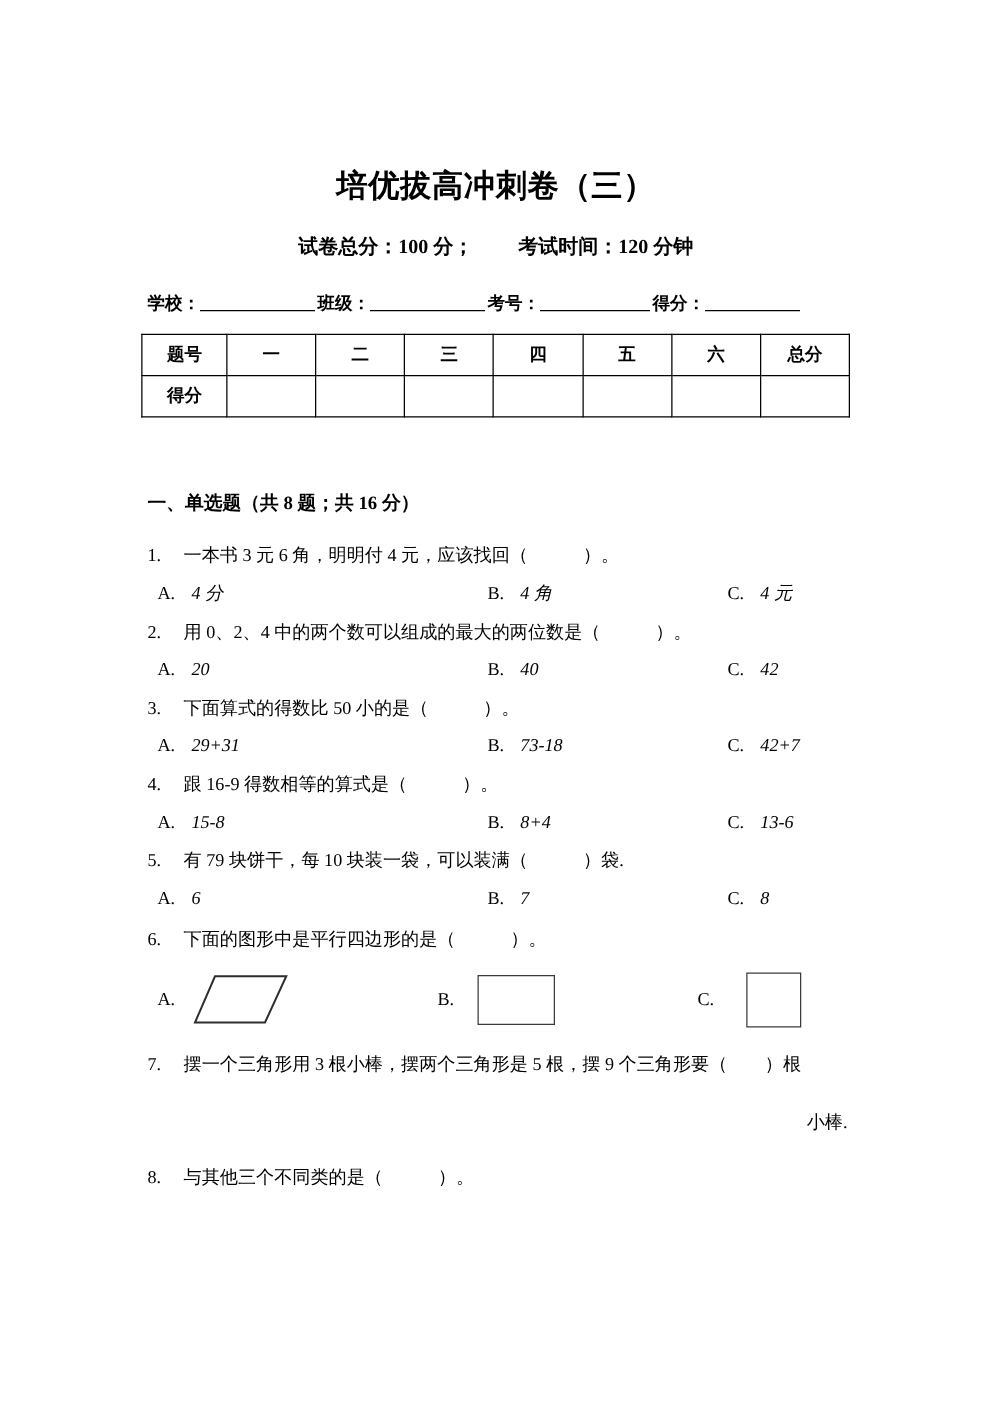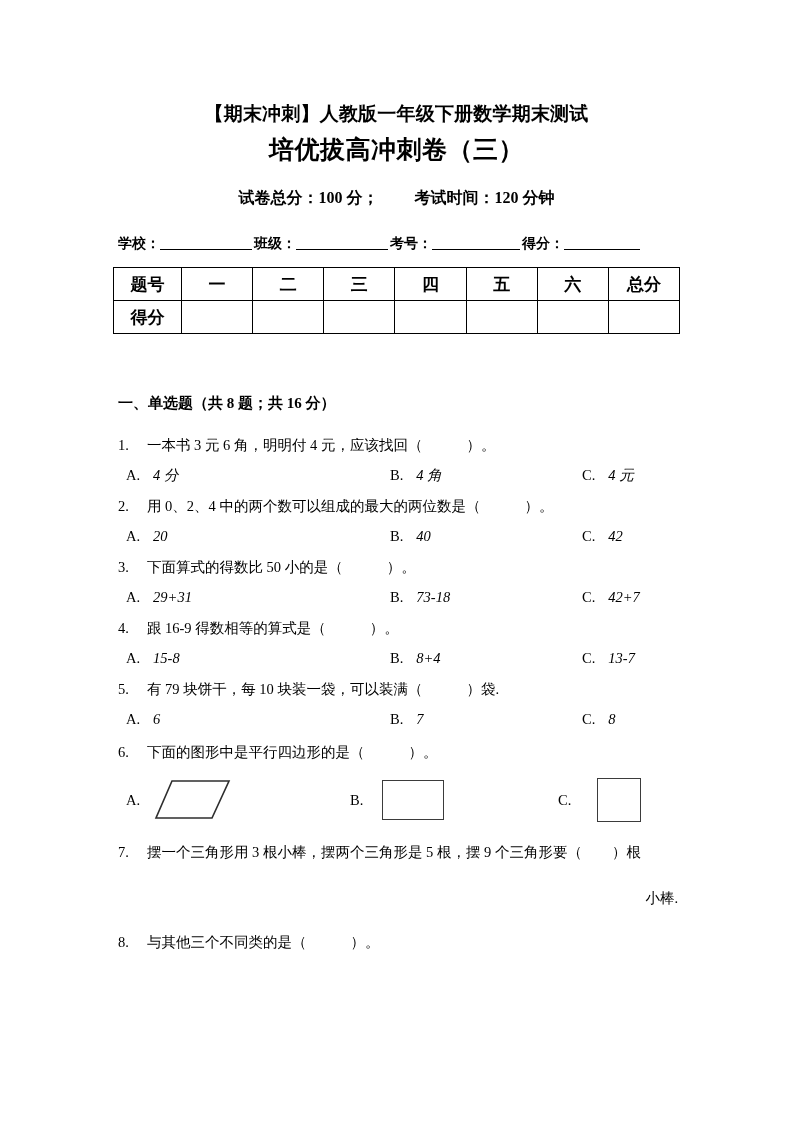--- a/index.html
+++ b/index.html
@@ -84,21 +84,21 @@
     left: 113px; top: 267px;
     width: 567px;
     border-collapse: collapse;
     table-layout: fixed;
   }
   .scoretable td {
     border: 1.3px solid #000;
     height: 32px;
     text-align: center;
     vertical-align: middle;
-    font-size: 17px;
+    font-size: 14px;
     font-weight: bold;
     padding: 0;
   }
   .scoretable .col-first { width: 67px; }
 
   
   .section-head {
     position: absolute;
     left: 118px; top: 392px;
     font-size: 15px;
@@ -162,21 +162,20 @@
     border: 1.5px solid #3b3b3b;
     background: #ffffff;
     box-sizing: border-box;
   }
 </style>
 </head>
 <body>
 
 <div class="page">
 
-  <div class="title1">【期末冲刺】人教版一年级下册数学期末测试</div>
   <div class="title2">培优拔高冲刺卷（三）</div>
   <div class="subtitle">
     <span>试卷总分：100 分；</span><span class="gap"></span><span>考试时间：120 分钟</span>
   </div>
 
   <div class="infoline">
     <span class="field"><span class="lbl">学校：</span><span class="rule rule-school"></span></span><span class="sp6"></span><span class="field"><span class="lbl">班级：</span><span class="rule rule-class"></span></span><span class="sp6"></span><span class="field"><span class="lbl">考号：</span><span class="rule rule-exam"></span></span><span class="sp6"></span><span class="field"><span class="lbl">得分：</span><span class="rule rule-score"></span></span>
   </div>
 
   <table class="scoretable">
@@ -232,21 +231,21 @@
     <span class="opt opt-b"><span class="letter">B.</span><span class="val">73-18</span></span>
     <span class="opt opt-c"><span class="letter">C.</span><span class="val">42+7</span></span>
   </div>
 
   <div class="q-stem" style="top:616px;">
     <span>4.</span><span class="small-gap"></span><span>跟 16-9 得数相等的算式是（</span><span class="wide-gap"></span><span>）。</span>
   </div>
   <div class="opt-row" style="top:646px;">
     <span class="opt opt-a"><span class="letter">A.</span><span class="val">15-8</span></span>
     <span class="opt opt-b"><span class="letter">B.</span><span class="val">8+4</span></span>
-    <span class="opt opt-c"><span class="letter">C.</span><span class="val">13-7</span></span>
+    <span class="opt opt-c"><span class="letter">C.</span><span class="val">13-6</span></span>
   </div>
 
   <div class="q-stem" style="top:677px;">
     <span>5.</span><span class="small-gap"></span><span>有 79 块饼干，每 10 块装一袋，可以装满（</span><span class="wide-gap"></span><span>）袋.</span>
   </div>
   <div class="opt-row" style="top:707px;">
     <span class="opt opt-a"><span class="letter">A.</span><span class="val">6</span></span>
     <span class="opt opt-b"><span class="letter">B.</span><span class="val">7</span></span>
     <span class="opt opt-c"><span class="letter">C.</span><span class="val">8</span></span>
   </div>

